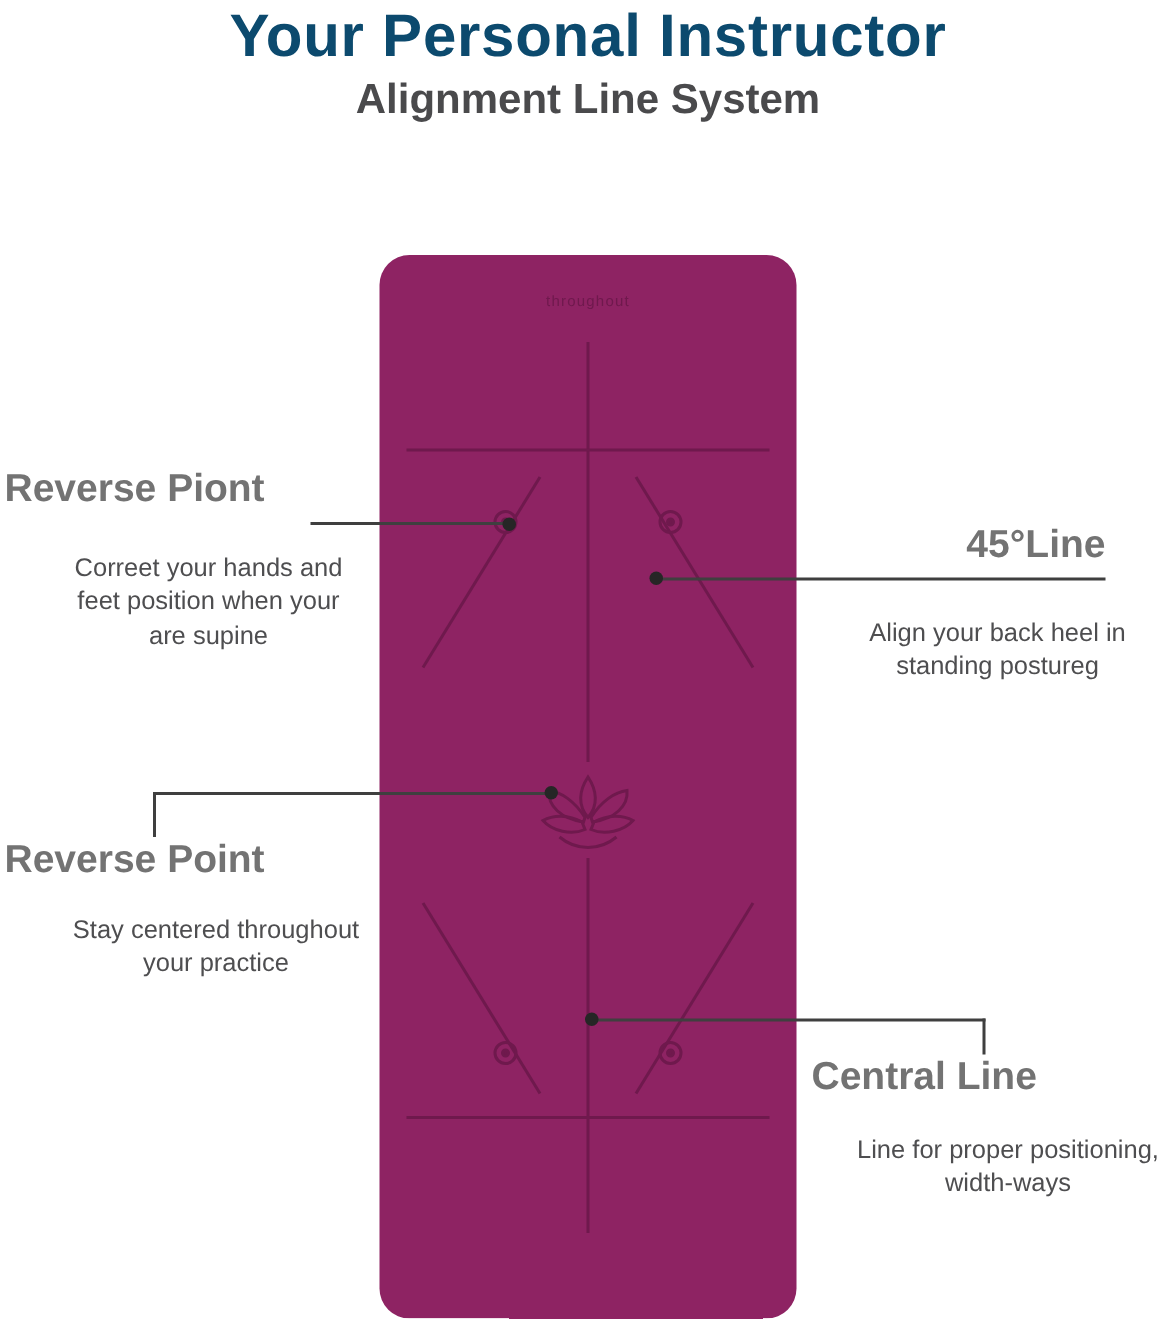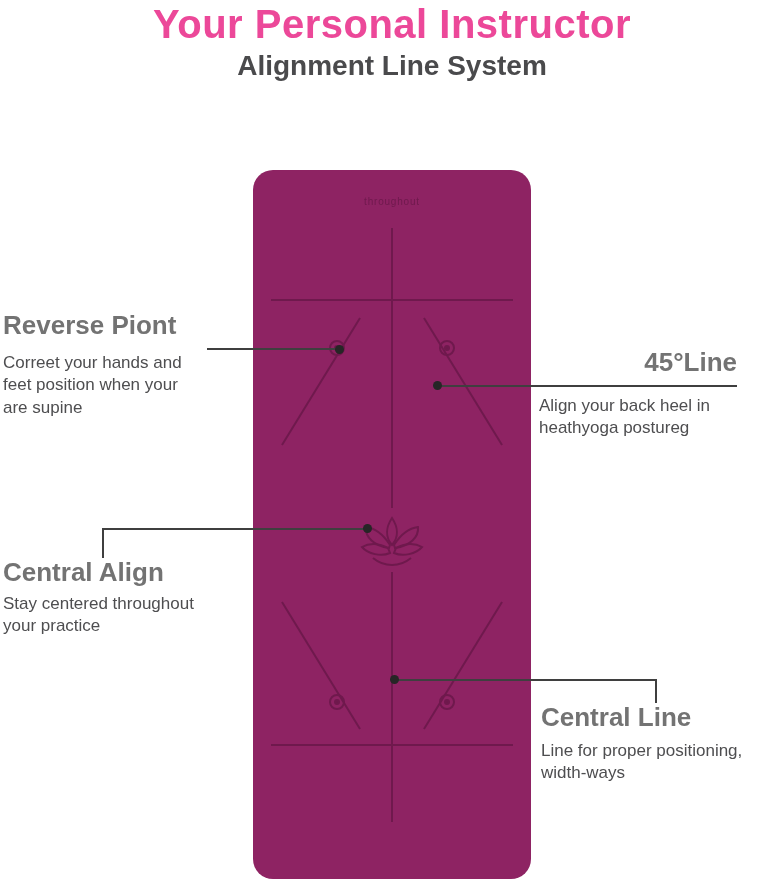--- a/index.html
+++ b/index.html
@@ -15,21 +15,21 @@
     width:784px;height:879px;
     overflow:hidden;
     background:#ffffff;
     font-family:"Liberation Sans","DejaVu Sans",sans-serif;
     color:#3e3e40;
   }
   .title{
     position:absolute;top:2px;left:0;width:784px;
     text-align:center;
     font-size:40px;font-weight:600;letter-spacing:.5px;
-    color:#ec4899;margin:0;
+    color:#0c4a6e;margin:0;
   }
   .subtitle{
     position:absolute;top:50px;left:0;width:784px;
     text-align:center;
     font-size:28px;font-weight:700;
     color:#4a4a4c;margin:0;
   }
   .mat{
     position:absolute;left:253px;top:170px;
     width:278px;height:709px;
@@ -47,23 +47,24 @@
   .conn-v{position:absolute;width:2px;background:var(--conn);}
   .dot{
     position:absolute;width:9px;height:9px;border-radius:50%;
     background:var(--dot);
   }
   .ann-heading{
     position:absolute;margin:0;
     font-size:26px;font-weight:600;color:#737373;
   }
   .ann-body{
-    position:absolute;margin:0;
+    position:absolute;margin:16px;
     font-size:17px;line-height:1.32;color:#4e4e50;
     white-space:pre-line;
+    text-align:center;
   }
   .align-right{text-align:right;}
 </style>
 </head>
 <body>
 
 <div class="page">
 
   <h1 class="title">Your Personal Instructor</h1>
   <h2 class="subtitle">Alignment Line System</h2>
@@ -121,28 +122,28 @@
     <p class="ann-body" style="left:3px;top:352px;width:240px;">Correet your hands and
 feet position when your
 are supine</p>
   </div>
 
   <div>
     <h3 class="ann-heading align-right" style="left:537px;top:347px;width:200px;">45°Line</h3>
     <div class="conn-h" style="left:437px;top:385px;width:300px;"></div>
     <div class="dot" style="left:433px;top:381px;"></div>
     <p class="ann-body" style="left:539px;top:395px;width:220px;">Align your back heel in
-heathyoga postureg</p>
+standing postureg</p>
   </div>
 
   <div>
     <div class="conn-h" style="left:103px;top:528px;width:264px;"></div>
     <div class="conn-v" style="left:102px;top:528px;height:30px;"></div>
     <div class="dot" style="left:363px;top:524px;"></div>
-    <h3 class="ann-heading" style="left:3px;top:557px;">Central Align</h3>
+    <h3 class="ann-heading" style="left:3px;top:557px;">Reverse Point</h3>
     <p class="ann-body" style="left:3px;top:593px;width:250px;">Stay centered throughout
 your practice</p>
   </div>
 
   <div>
     <div class="conn-h" style="left:398px;top:679px;width:259px;"></div>
     <div class="conn-v" style="left:655px;top:679px;height:24px;"></div>
     <div class="dot" style="left:390px;top:675px;"></div>
     <h3 class="ann-heading" style="left:541px;top:702px;">Central Line</h3>
     <p class="ann-body" style="left:541px;top:740px;width:230px;">Line for proper positioning,

